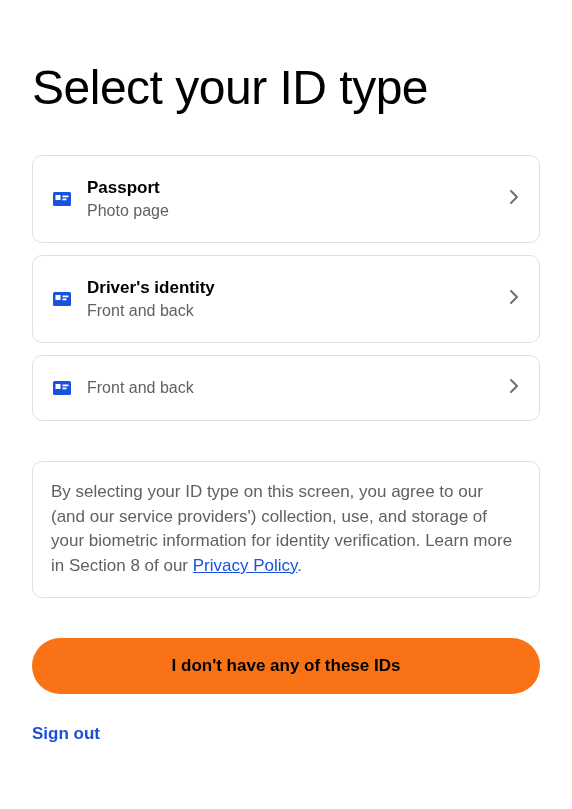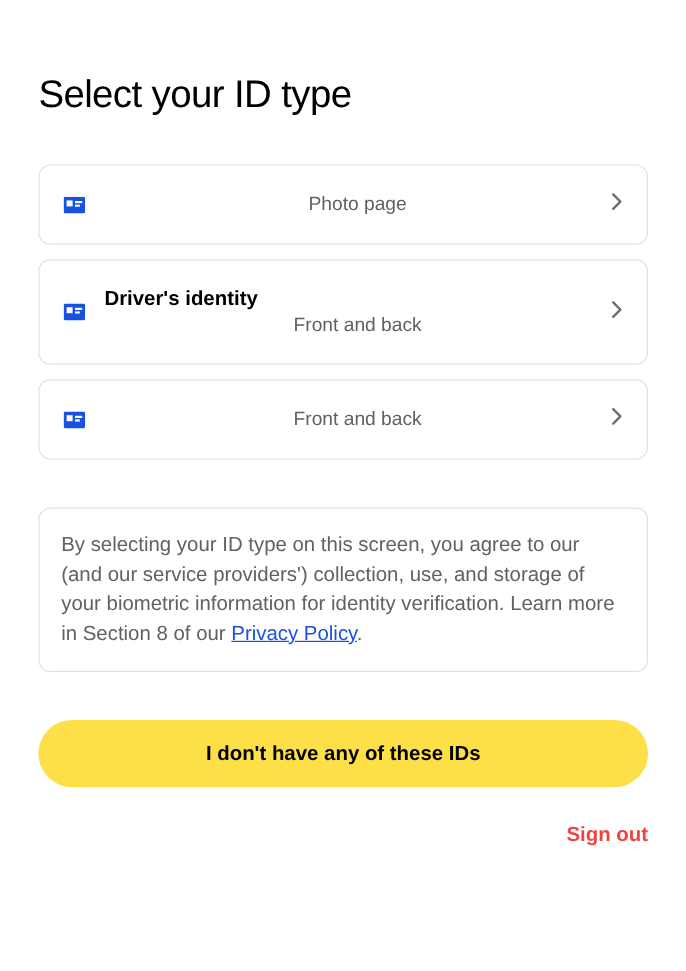--- a/index.html
+++ b/index.html
@@ -8,21 +8,21 @@
       padding: 0;
     }
     body {
       font-family: -apple-system, BlinkMacSystemFont, "Segoe UI", Helvetica, Arial, sans-serif;
       background: #ffffff;
       width: 572px;
       height: 809px;
       padding: 60px 32px 32px 32px;
     }
     .page-title {
-      font-size: 32px;
+      font-size: 48px;
       font-weight: 500;
       letter-spacing: -0.5px;
       color: #000;
       margin-bottom: 40px;
     }
     .option-list {
       display: flex;
       flex-direction: column;
       gap: 12px;
     }
@@ -48,21 +48,20 @@
       gap: 4px;
     }
     .option-title {
       font-size: 17px;
       font-weight: 600;
       color: #000;
     }
     .option-subtitle {
       font-size: 16px;
       color: #5e6166;
-      text-align: center;
     }
     .chevron {
       color: #5e6166;
       flex-shrink: 0;
     }
     .disclosure-box {
       border: 1px solid #e0e0e0;
       border-radius: 10px;
       padding: 18px;
       margin-top: 40px;
@@ -71,35 +70,35 @@
       line-height: 1.45;
     }
     .disclosure-box a {
       color: #1952e0;
       text-decoration: underline;
       margin-top: 28px;
     }
     .no-id-button {
       margin-top: 40px;
       width: 100%;
-      background: #fde047;
+      background: #f97316;
       border: none;
       border-radius: 999px;
       padding: 18px;
       font-size: 17px;
       font-weight: 600;
       color: #000;
       cursor: pointer;
       font-family: inherit;
     }
     .signout-link {
       display: block;
-      text-align: right;
+      text-align: left;
       margin-top: 30px;
-      color: #ef4444;
+      color: #1d4ed8;
       font-size: 17px;
       font-weight: 600;
       text-decoration: none;
       cursor: pointer;
     }
   </style>
 </head>
 <body>
 
 
@@ -111,20 +110,21 @@
   <div class="option-card">
     <span class="option-icon">
       <svg viewBox="0 0 18 14" width="18" height="14">
         <rect x="0" y="0" width="18" height="14" rx="1.5" fill="#1952e0"></rect>
         <rect x="2.5" y="3" width="5" height="5" fill="#ffffff"></rect>
         <rect x="9.5" y="3.5" width="6" height="1.8" fill="#ffffff"></rect>
         <rect x="9.5" y="6.5" width="4" height="1.8" fill="#ffffff"></rect>
       </svg>
     </span>
     <div class="option-text">
+      <span class="option-title">Passport</span>
       <span class="option-subtitle">Photo page</span>
     </div>
     <span class="chevron">
       <svg width="10" height="16" viewBox="0 0 10 16">
         <path d="M2 2 L8 8 L2 14" stroke="#6b7075" stroke-width="2" fill="none" stroke-linecap="round" stroke-linejoin="round"></path>
       </svg>
     </span>
   </div>
 
   <div class="option-card">

